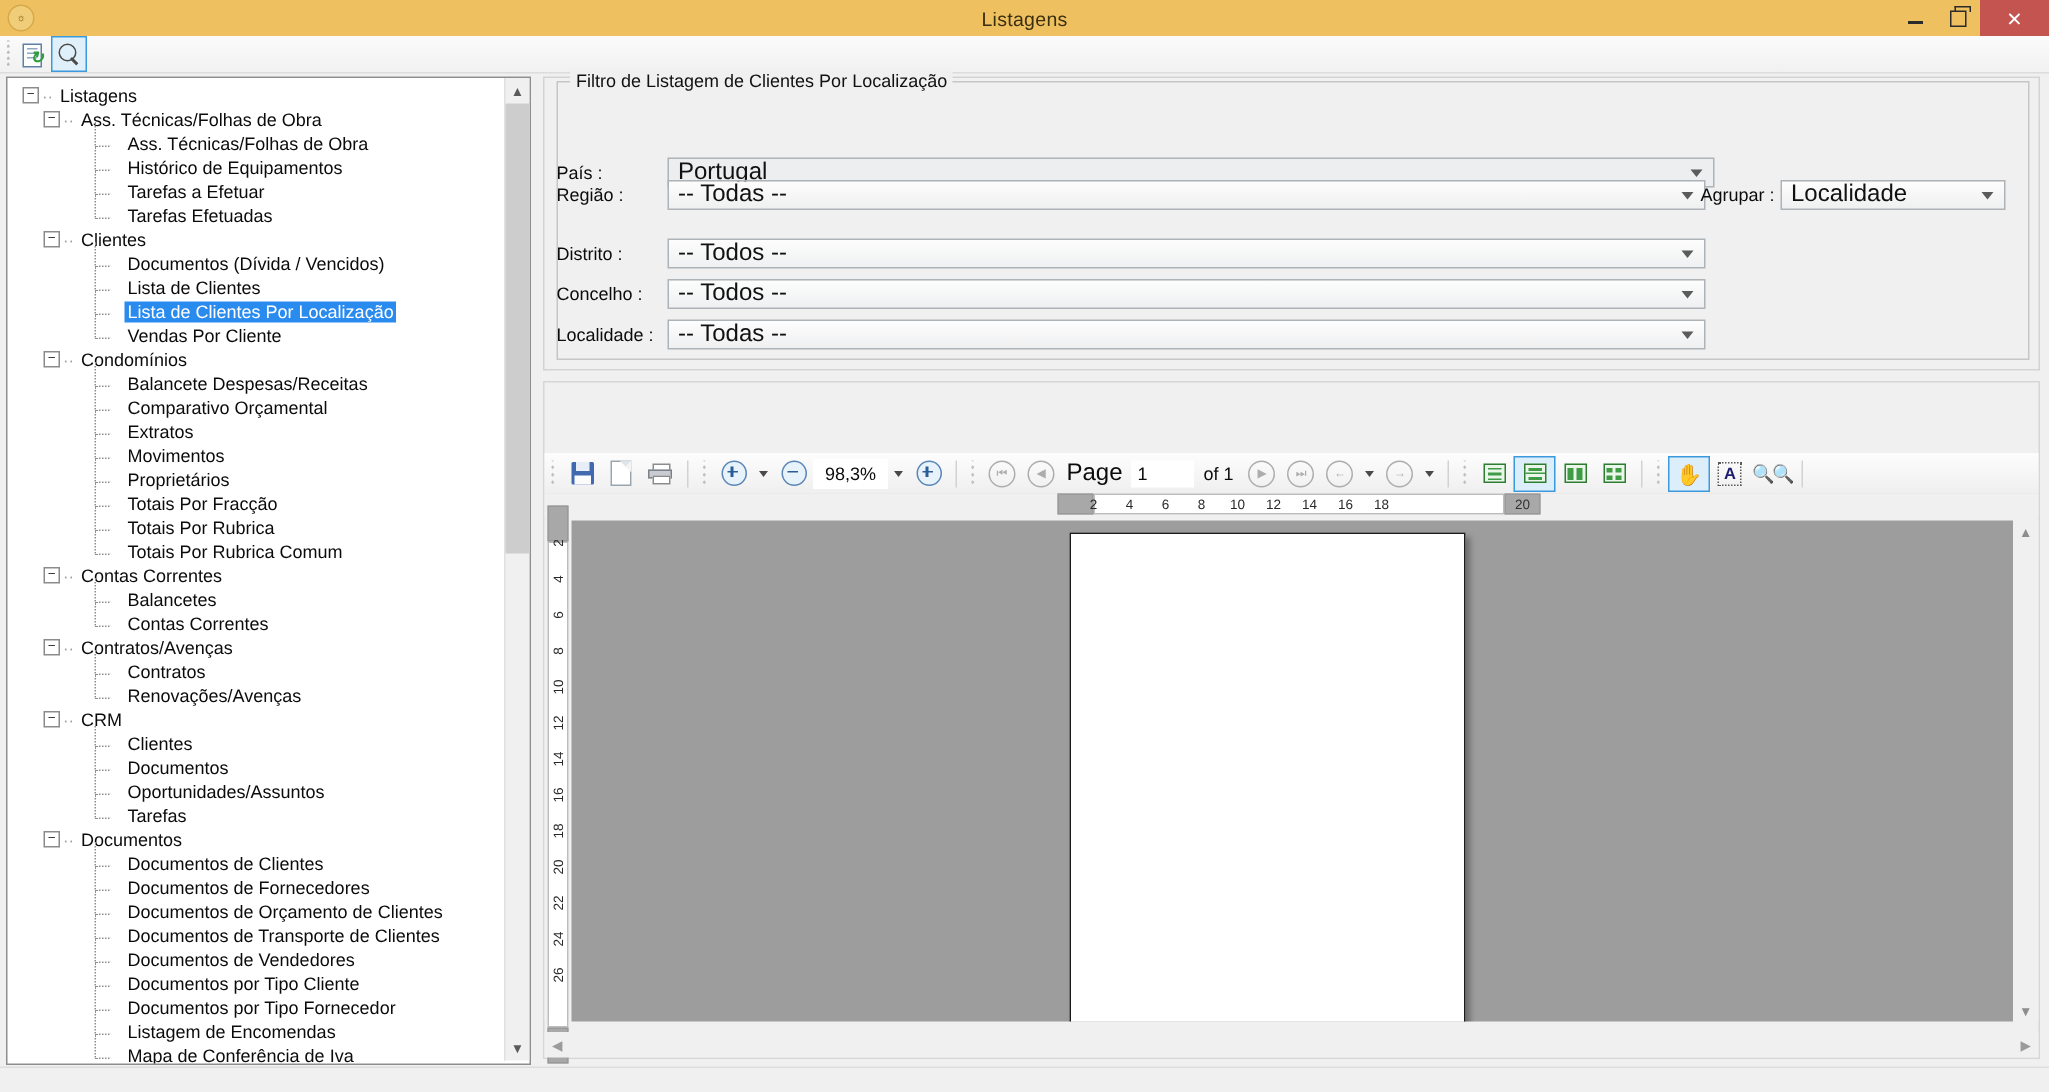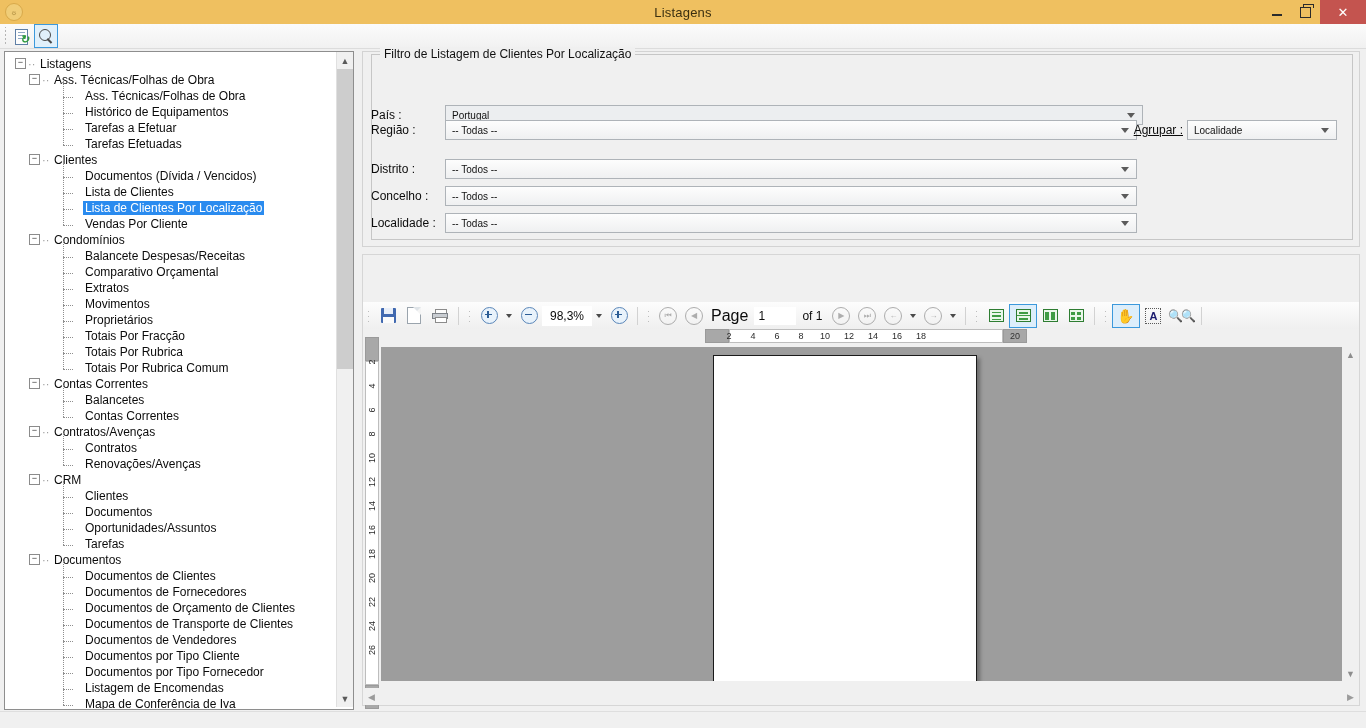--- a/index.html
+++ b/index.html
@@ -103,29 +103,29 @@
     position:absolute;left:8px;top:2px;width:980px;height:184px;
     border:1px solid #c6c6c6;border-radius:0;
   }
   .gb-title{
     position:absolute;left:8px;top:-8px;background:#f0f0f0;padding:0 4px;font-size:12px;color:#111;
   }
   .frow{position:absolute;left:0;height:22px;display:flex;align-items:center;margin-top:33px;}
   .flabel{width:74px;text-align:left;font-size:12px;padding-left:8px;}
   .combo{
     height:20px;border:1px solid #aeb3b8;background:linear-gradient(#fdfdfd,#eff0f1);
-    display:flex;align-items:center;position:relative;font-size:10px;padding-left:6px;color:#111;
+    display:flex;align-items:center;position:relative;font-size:16px;padding-left:6px;color:#111;
     box-sizing:border-box;
   }
   .combo.ro{background:#eceef0;}
   .combo .arrow{
     position:absolute;right:7px;top:50%;margin-top:-2px;
     width:0;height:0;border-left:4px solid transparent;border-right:4px solid transparent;border-top:5px solid #5b5b5b;
   }
-  .agrupar-lbl{position:absolute;right:176px;top:71px;font-size:12px;text-decoration:underline;}
+  .agrupar-lbl{position:absolute;right:176px;top:71px;font-size:12px;}
   .agrupar-combo{position:absolute;right:22px;top:68px;width:150px;}
 
   .btn-upd{
     position:absolute;right:10px;top:209px;width:110px;height:25px;
     border:1px solid #9a9a9a;background:linear-gradient(#fdfdfd,#e9e9e9);
     display:flex;align-items:center;gap:6px;padding-left:8px;font-size:12px;box-sizing:border-box;
   }
 
   
   .viewer{

